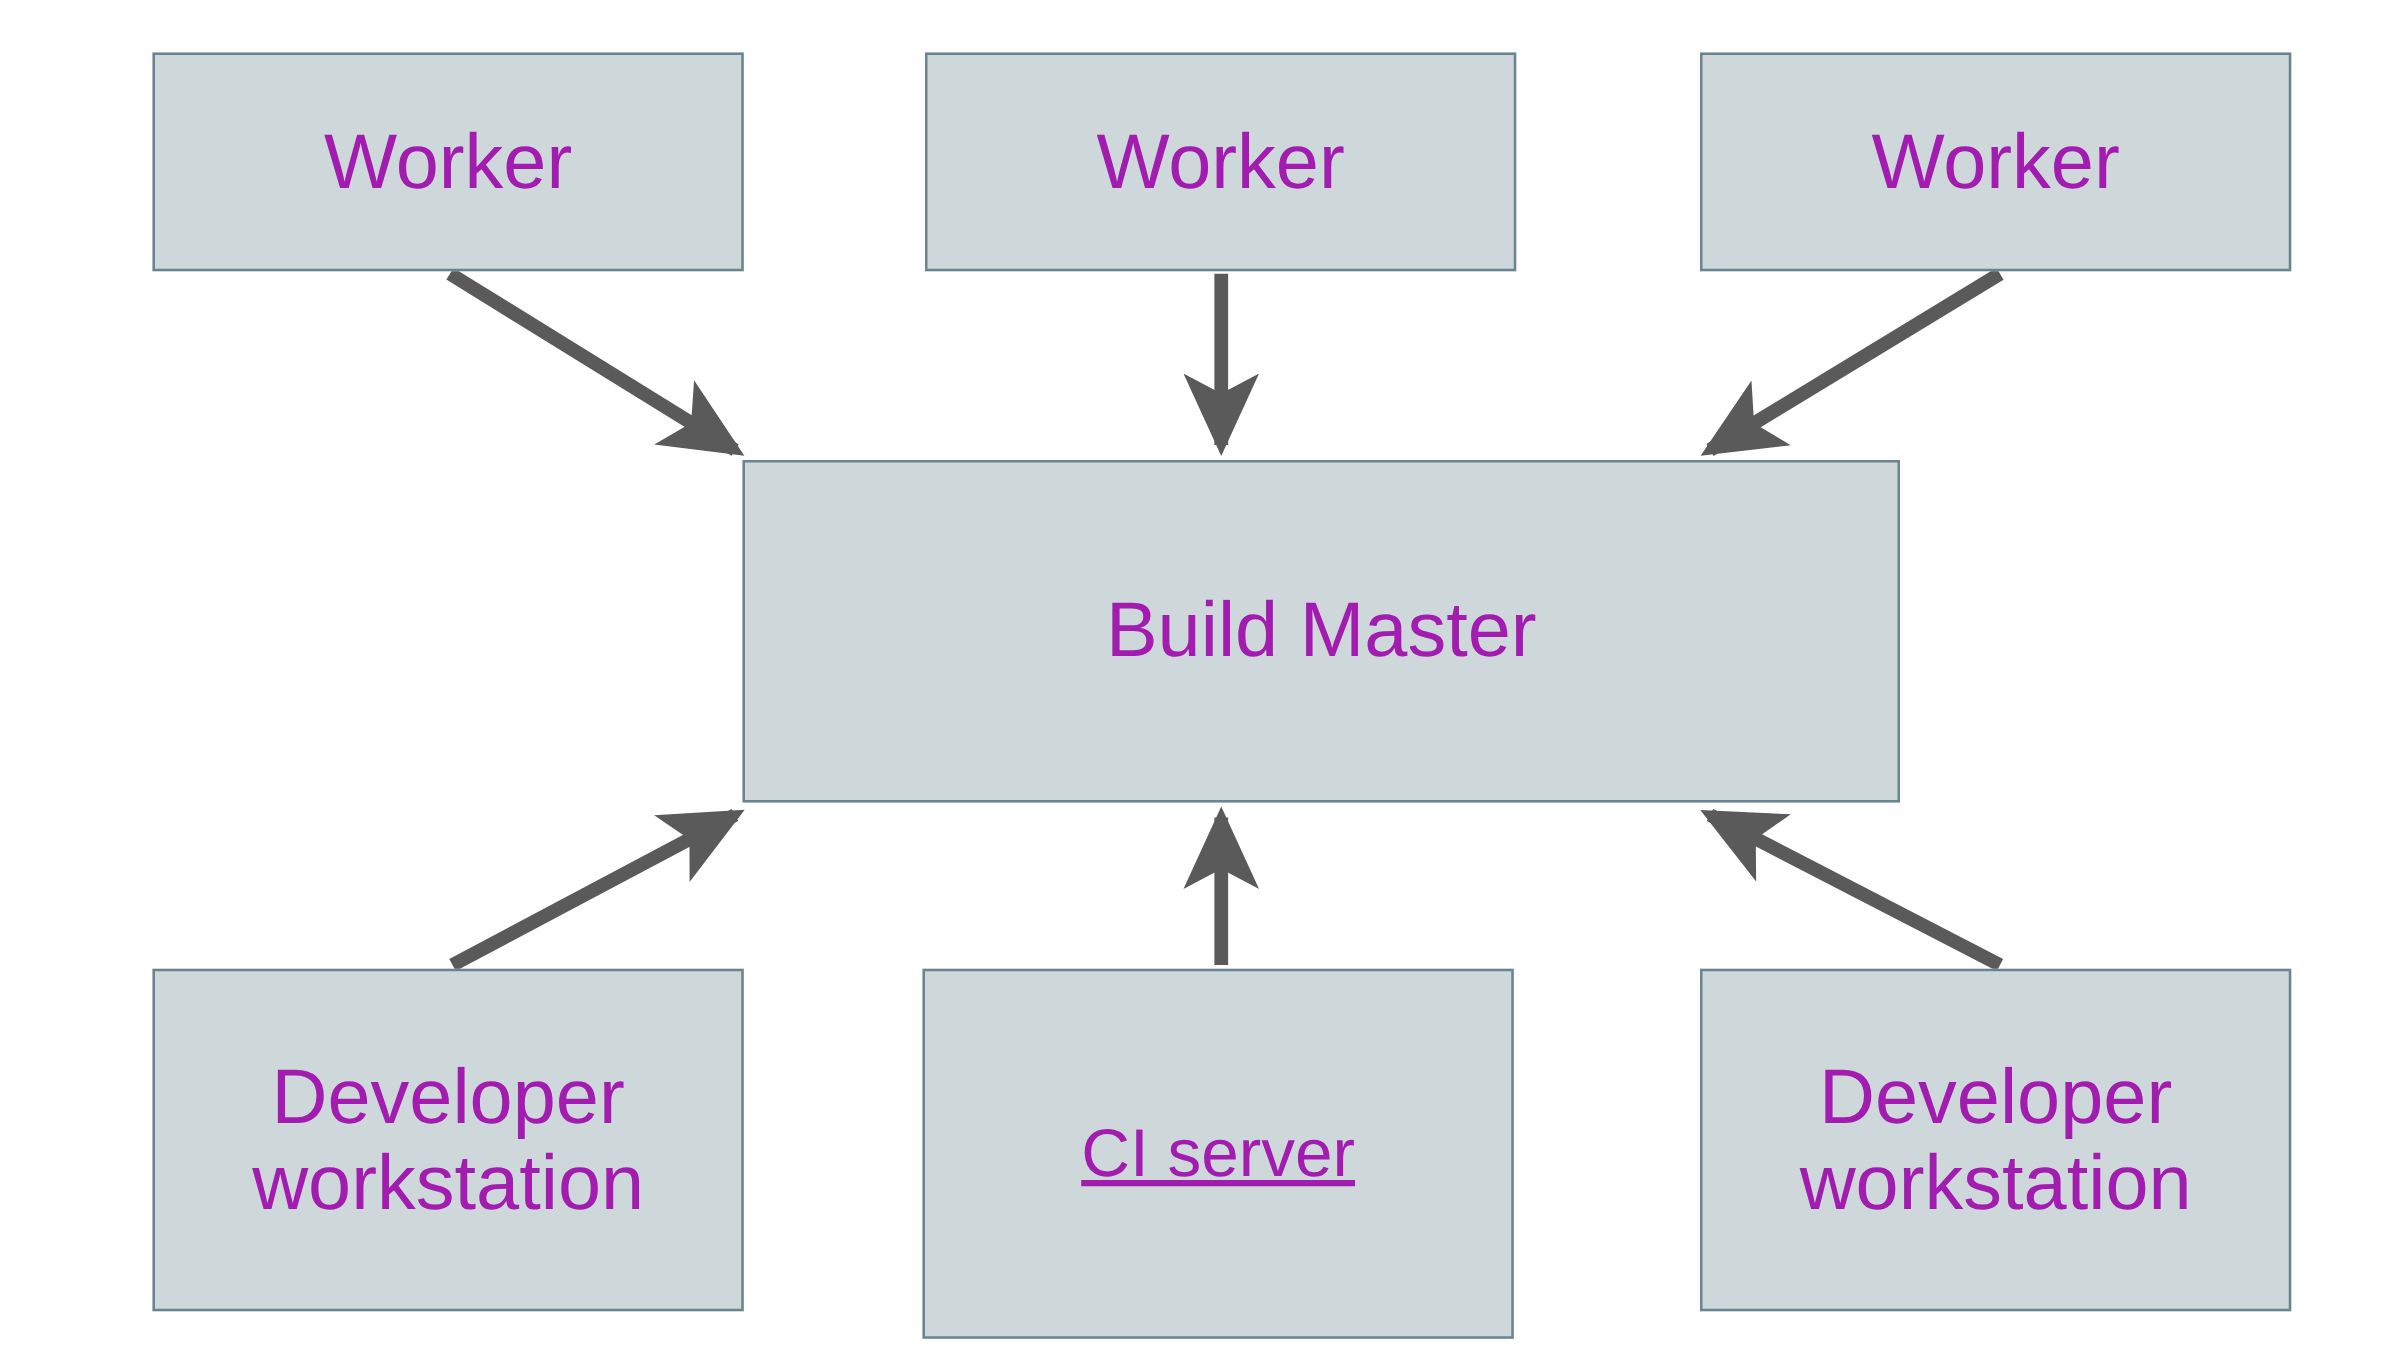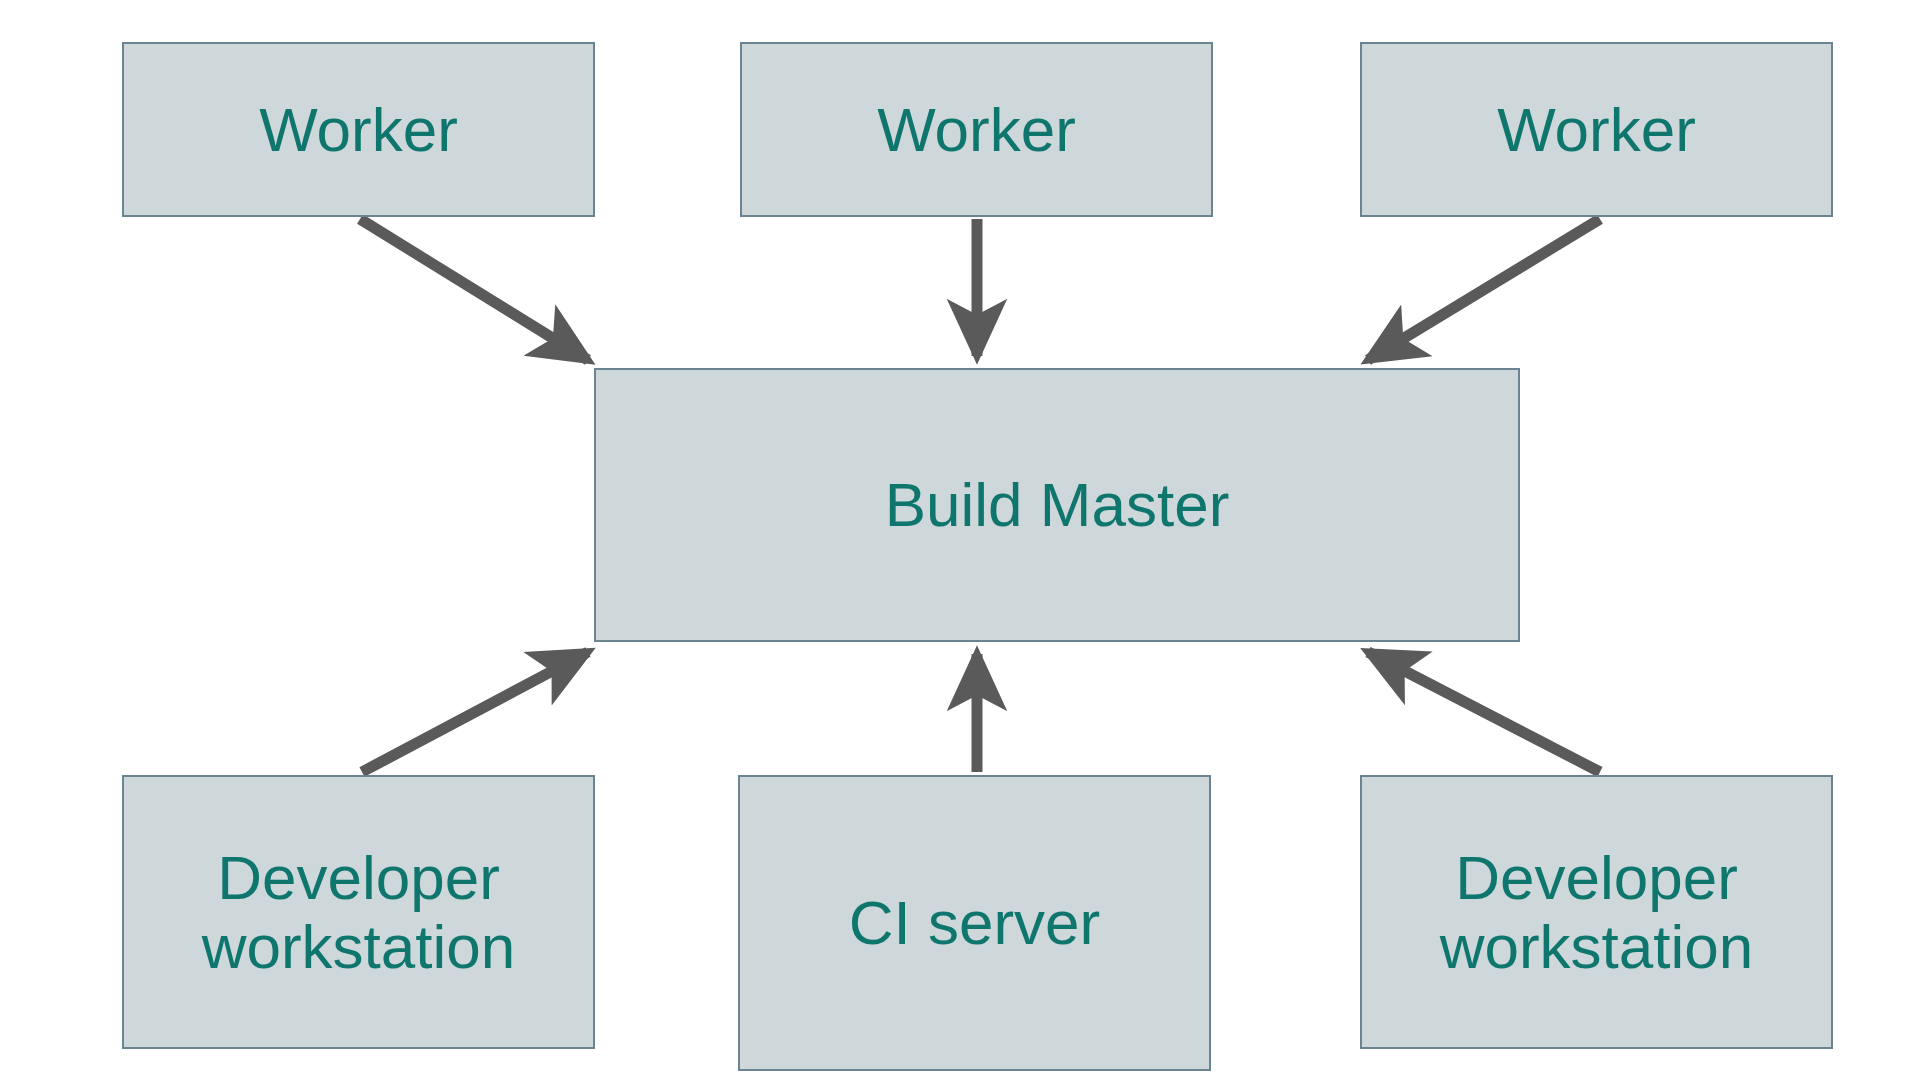--- a/index.html
+++ b/index.html
@@ -28,39 +28,39 @@
   }
   .node {
     position: absolute;
     box-sizing: border-box;
     background: #ced7da;
     border: 2px solid #6b8491;
     display: flex;
     align-items: center;
     justify-content: center;
     text-align: center;
-    color: #0f766e;
+    color: #a21caf;
     font-weight: 400;
     line-height: 1.12;
     white-space: pre-line;
     z-index: 2;
   }
   .node-label {
     display: block;
     padding: 0 8px;
   }
   
   #node-worker-1 { left: 122px;  top: 42px;  width: 473px; height: 175px; font-size: 62px; }
   #node-worker-2 { left: 740px;  top: 42px;  width: 473px; height: 175px; font-size: 62px; }
   #node-worker-3 { left: 1360px; top: 42px;  width: 473px; height: 175px; font-size: 62px; }
   
   #node-build-master { left: 594px; top: 368px; width: 926px; height: 274px; font-size: 62px; }
   
   #node-dev-ws-left  { left: 122px;  top: 775px; width: 473px; height: 274px; font-size: 62px; }
-  #node-ci-server    { left: 738px;  top: 775px; width: 473px; height: 296px; font-size: 62px; }
+  #node-ci-server    { left: 738px;  top: 775px; width: 473px; height: 296px; font-size: 54px; text-decoration: underline; }
   #node-dev-ws-right { left: 1360px; top: 775px; width: 473px; height: 274px; font-size: 62px; }
 </style>
 </head>
 <body>
 
 <div id="diagram">
 
   <svg class="edge-layer" viewBox="0 0 1910 1090" width="1910" height="1090" xmlns="http://www.w3.org/2000/svg">
     <defs>
       <marker id="arrowhead" markerWidth="6.2" markerHeight="6.2" refX="5.2" refY="3.1" orient="auto" markerUnits="strokeWidth">

